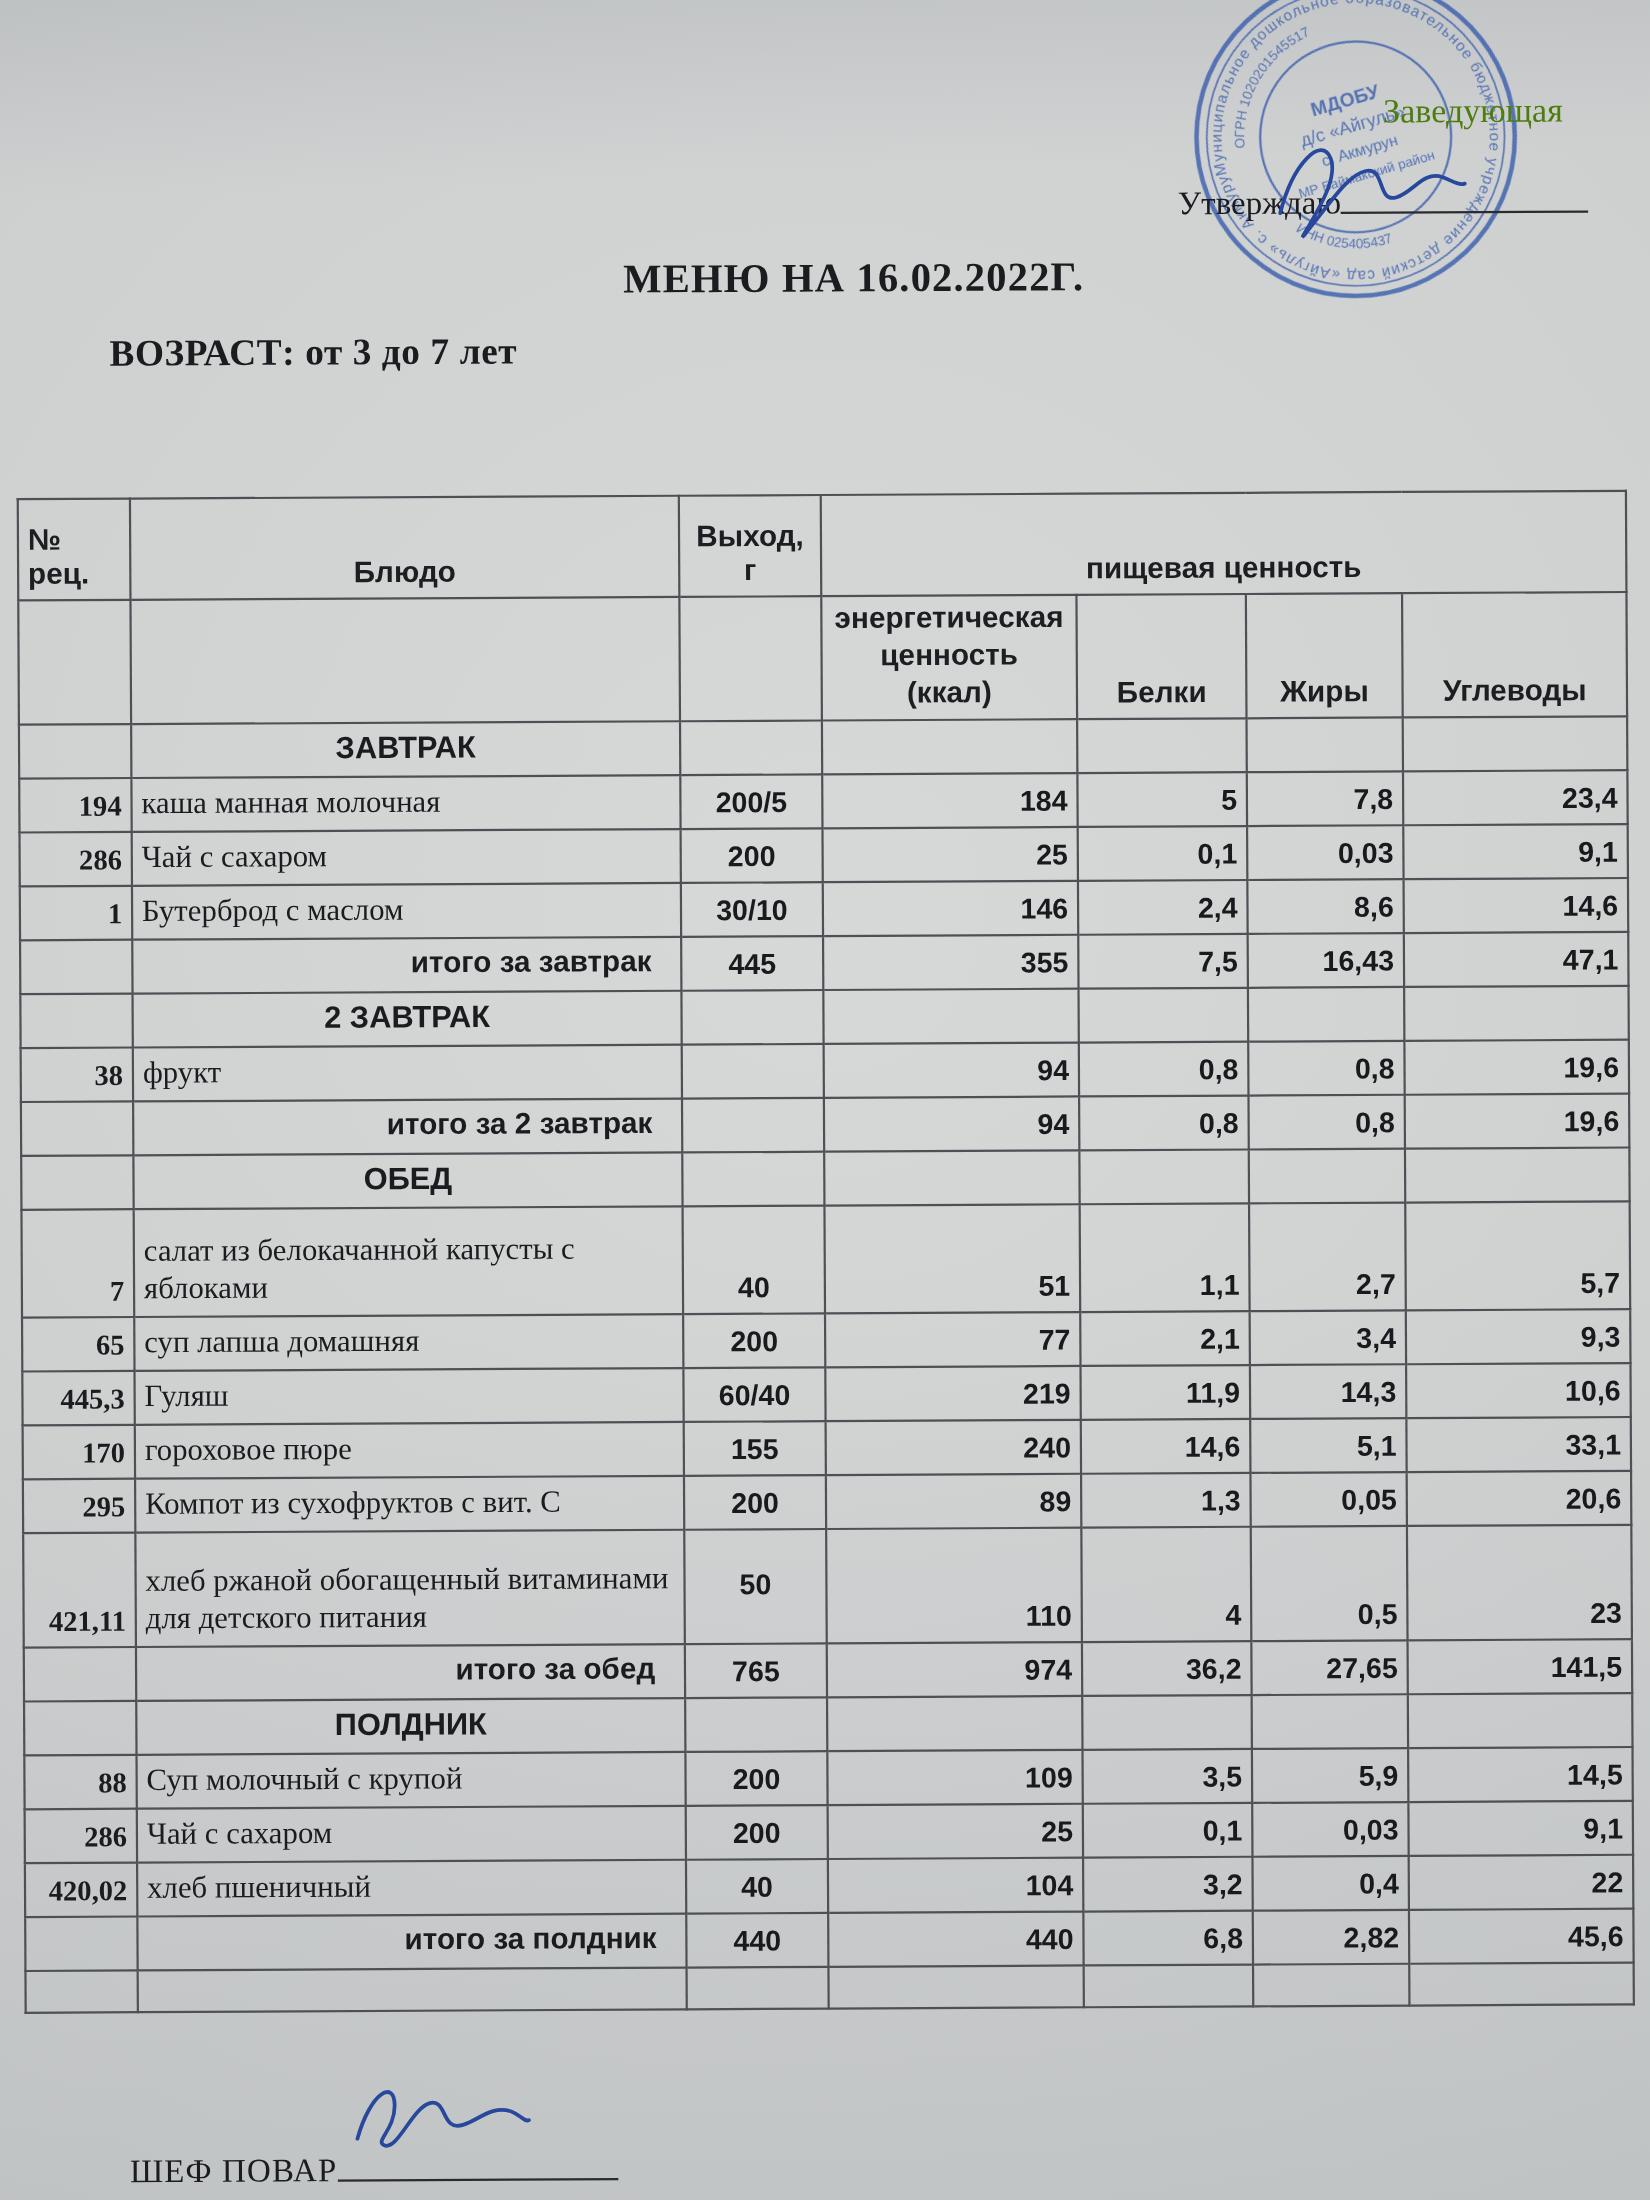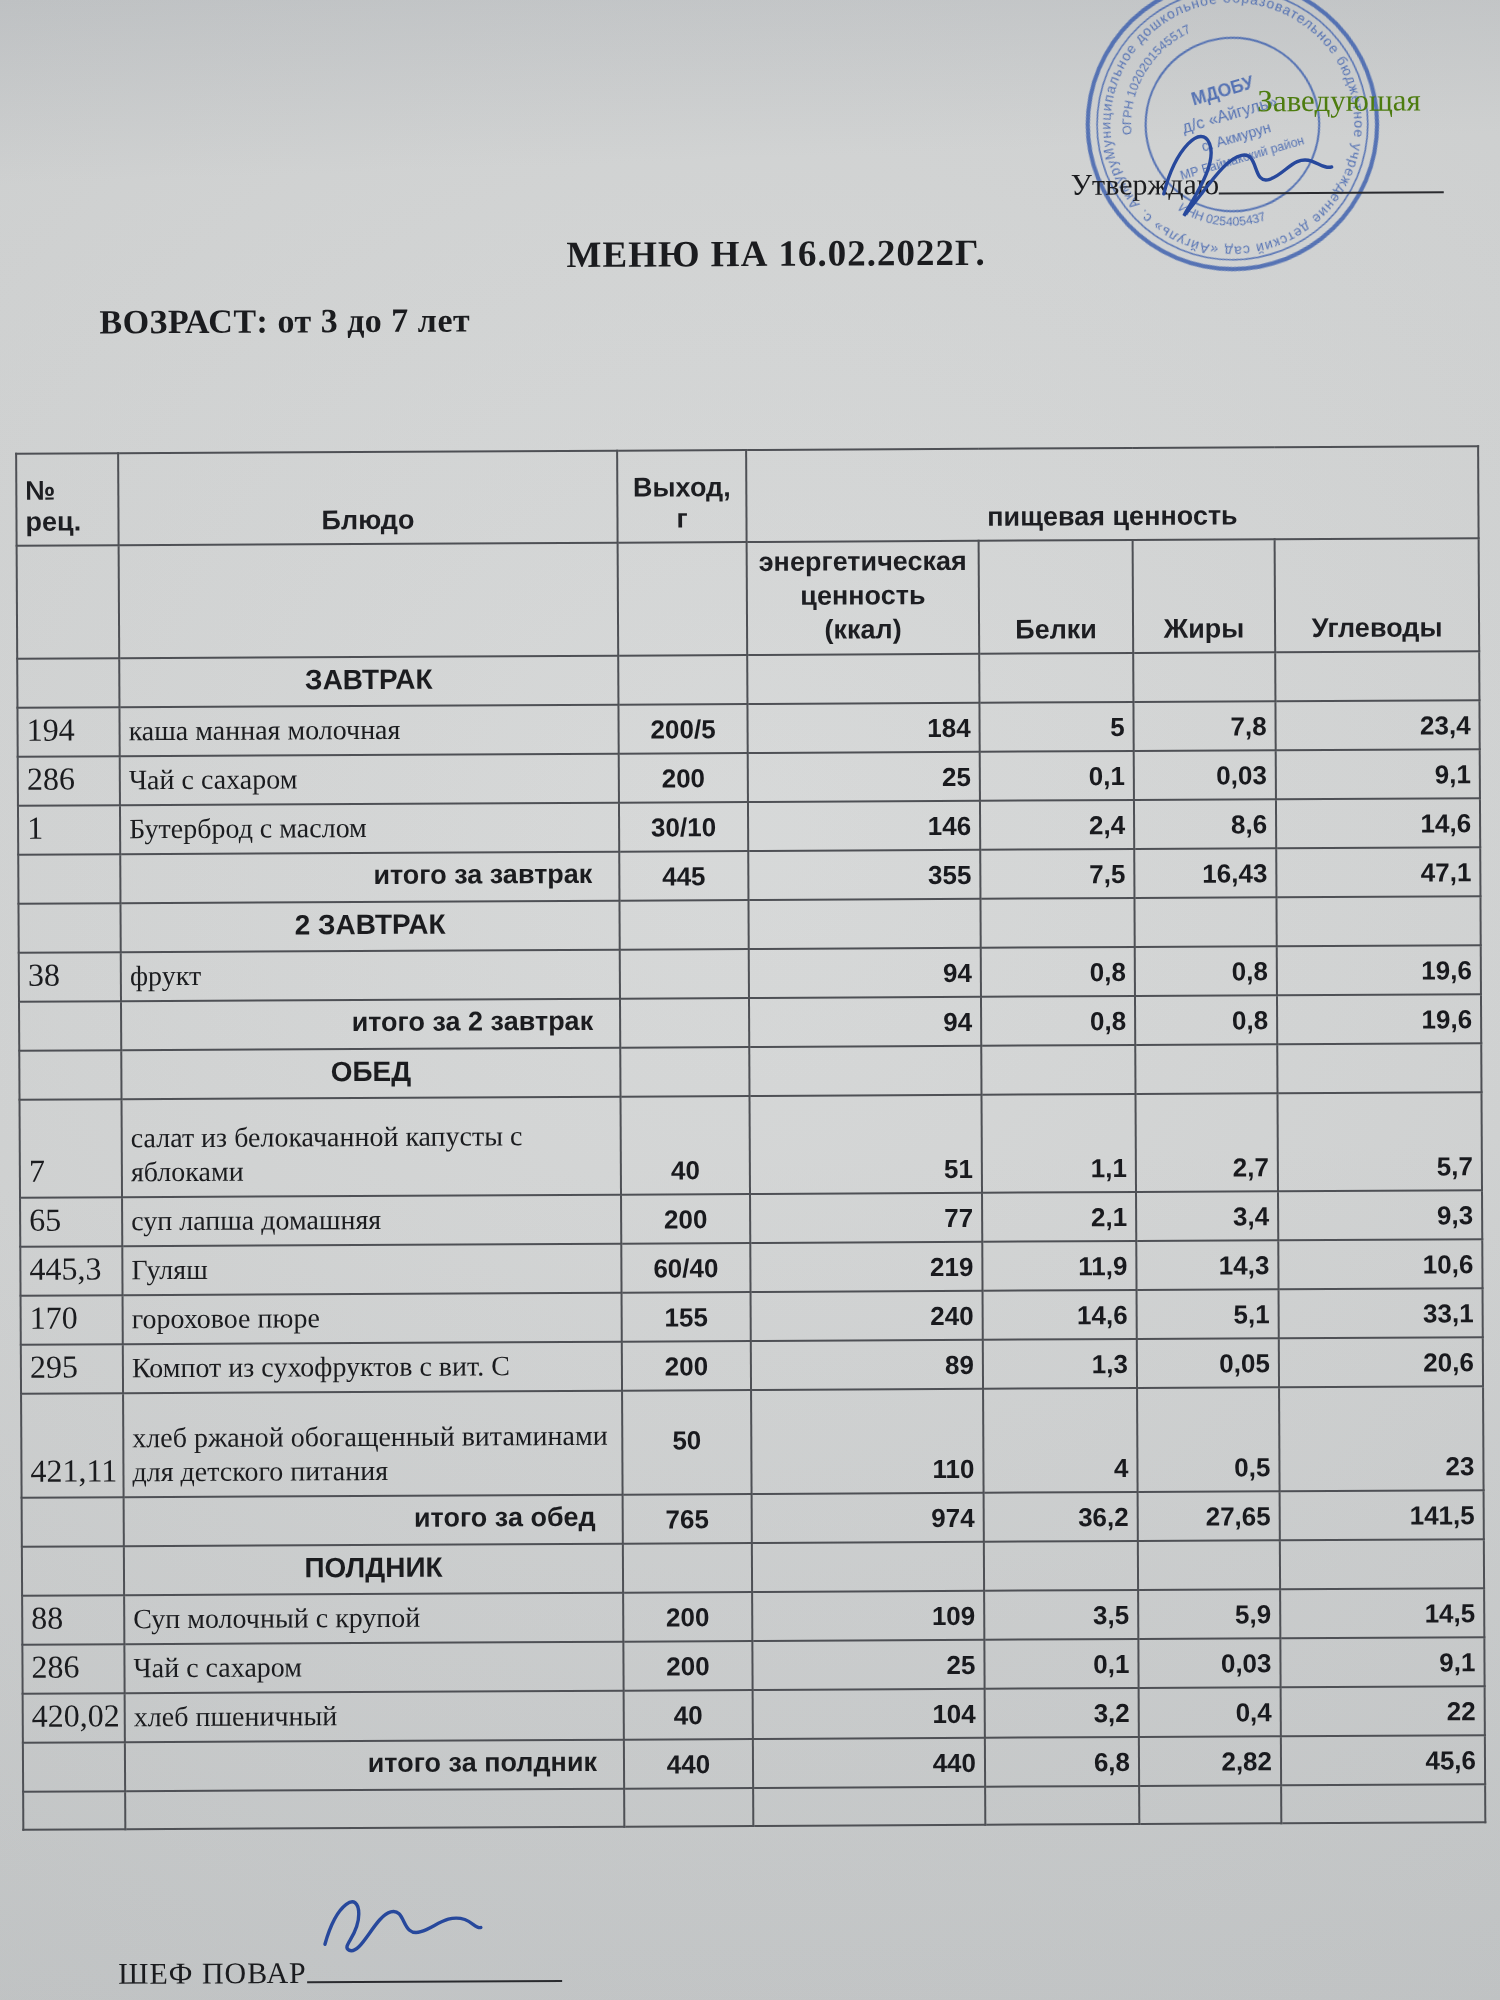--- a/index.html
+++ b/index.html
@@ -58,21 +58,21 @@
   .row-empty td { height:38px; }
 
   .hd { font-family:"Liberation Sans", sans-serif; font-weight:700; white-space:pre-line; color:#1d1e22; }
   .hd-rec   { text-align:left; vertical-align:top; padding-left:12px; }
   .hd-dish  { text-align:center; vertical-align:bottom; padding-bottom:10px; }
   .hd-out   { text-align:center; vertical-align:top; }
   .hd-nutr  { text-align:center; vertical-align:bottom; padding-bottom:6px; }
   .hd-energy{ text-align:center; vertical-align:top; line-height:1.25; }
   .hd-bju   { text-align:center; vertical-align:bottom; padding-bottom:8px; }
 
-  .col-rec  { padding-right:10px; font-weight:400; font-size:32px; }
+  .col-rec  { text-align:right; padding-right:10px; font-weight:700; font-size:26px; }
   .col-dish { text-align:left; vertical-align:middle; padding-left:10px; font-size:28px; line-height:1.22; }
   .col-out, .col-kcal, .col-protein, .col-fat, .col-carbs {
     font-family:"Liberation Sans", sans-serif; font-weight:700; font-size:26px; color:#191a1e;
   }
   .col-out   { text-align:center;border-radius:12px; }
   .col-kcal  { text-align:right; padding-right:72px; }
   .col-protein { text-align:right; padding-right:32px; }
   .col-fat   { text-align:right; padding-right:36px; }
   .col-carbs { text-align:right; padding-right:18px; }
 

